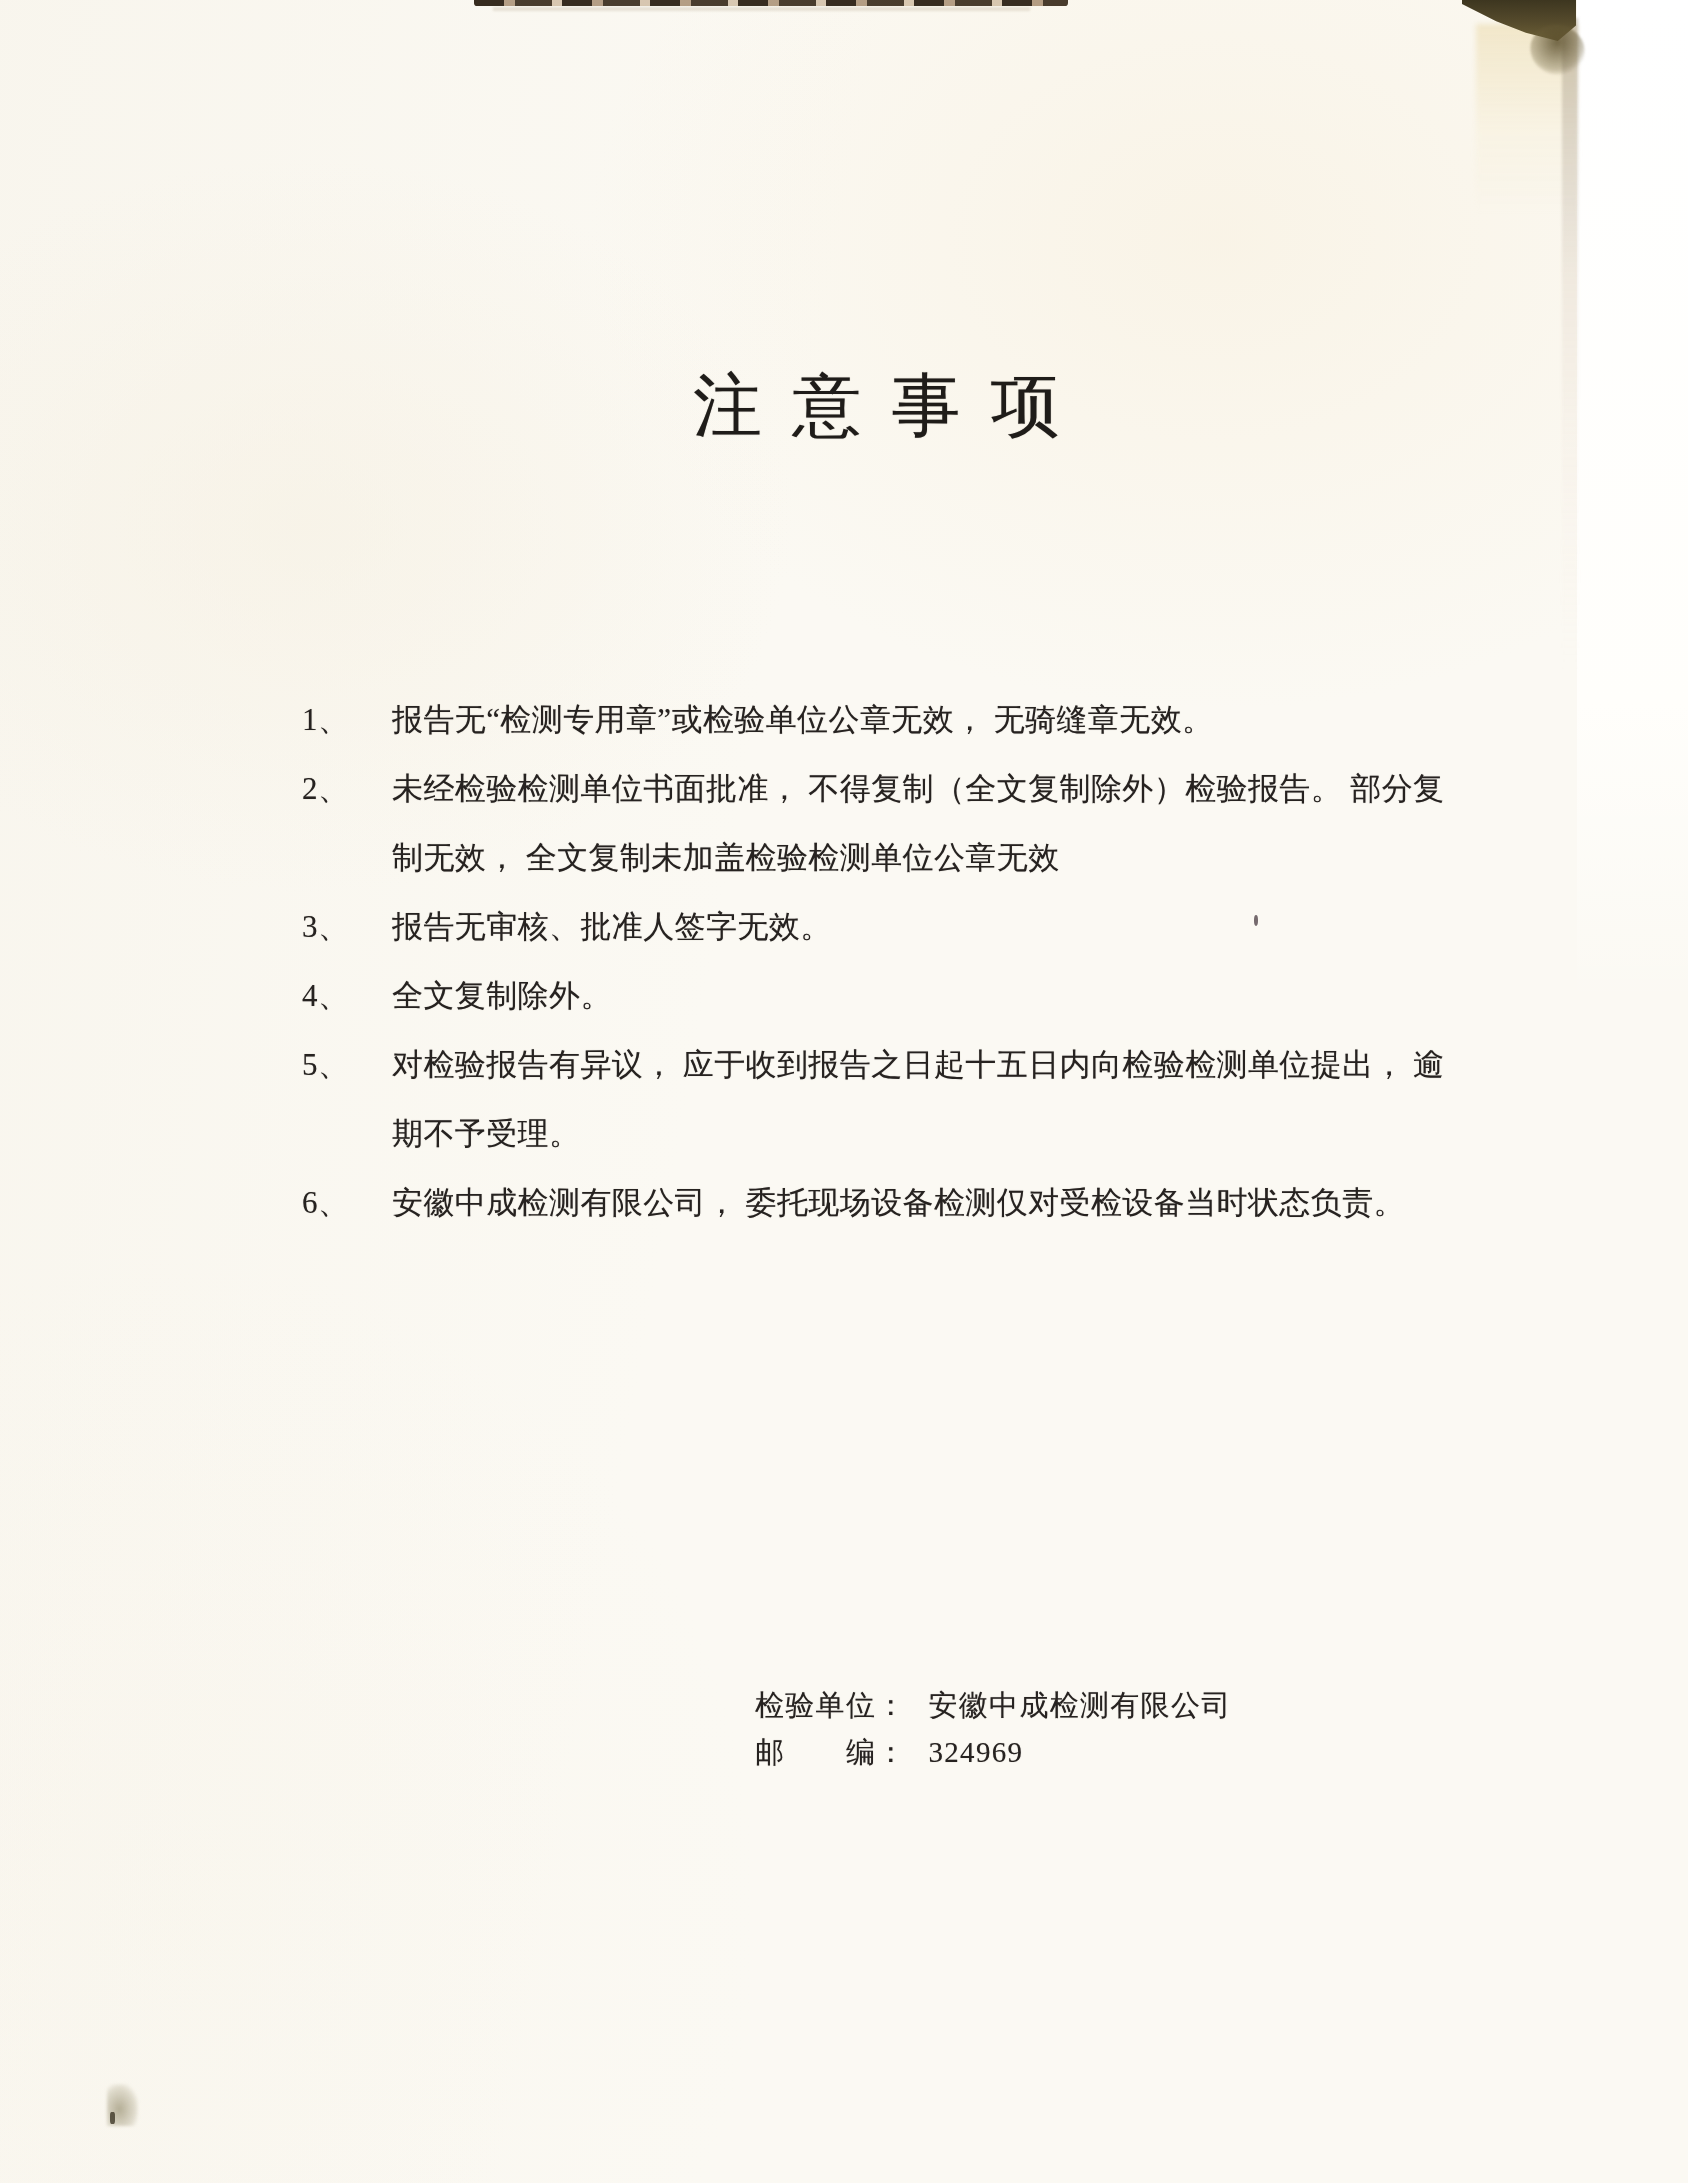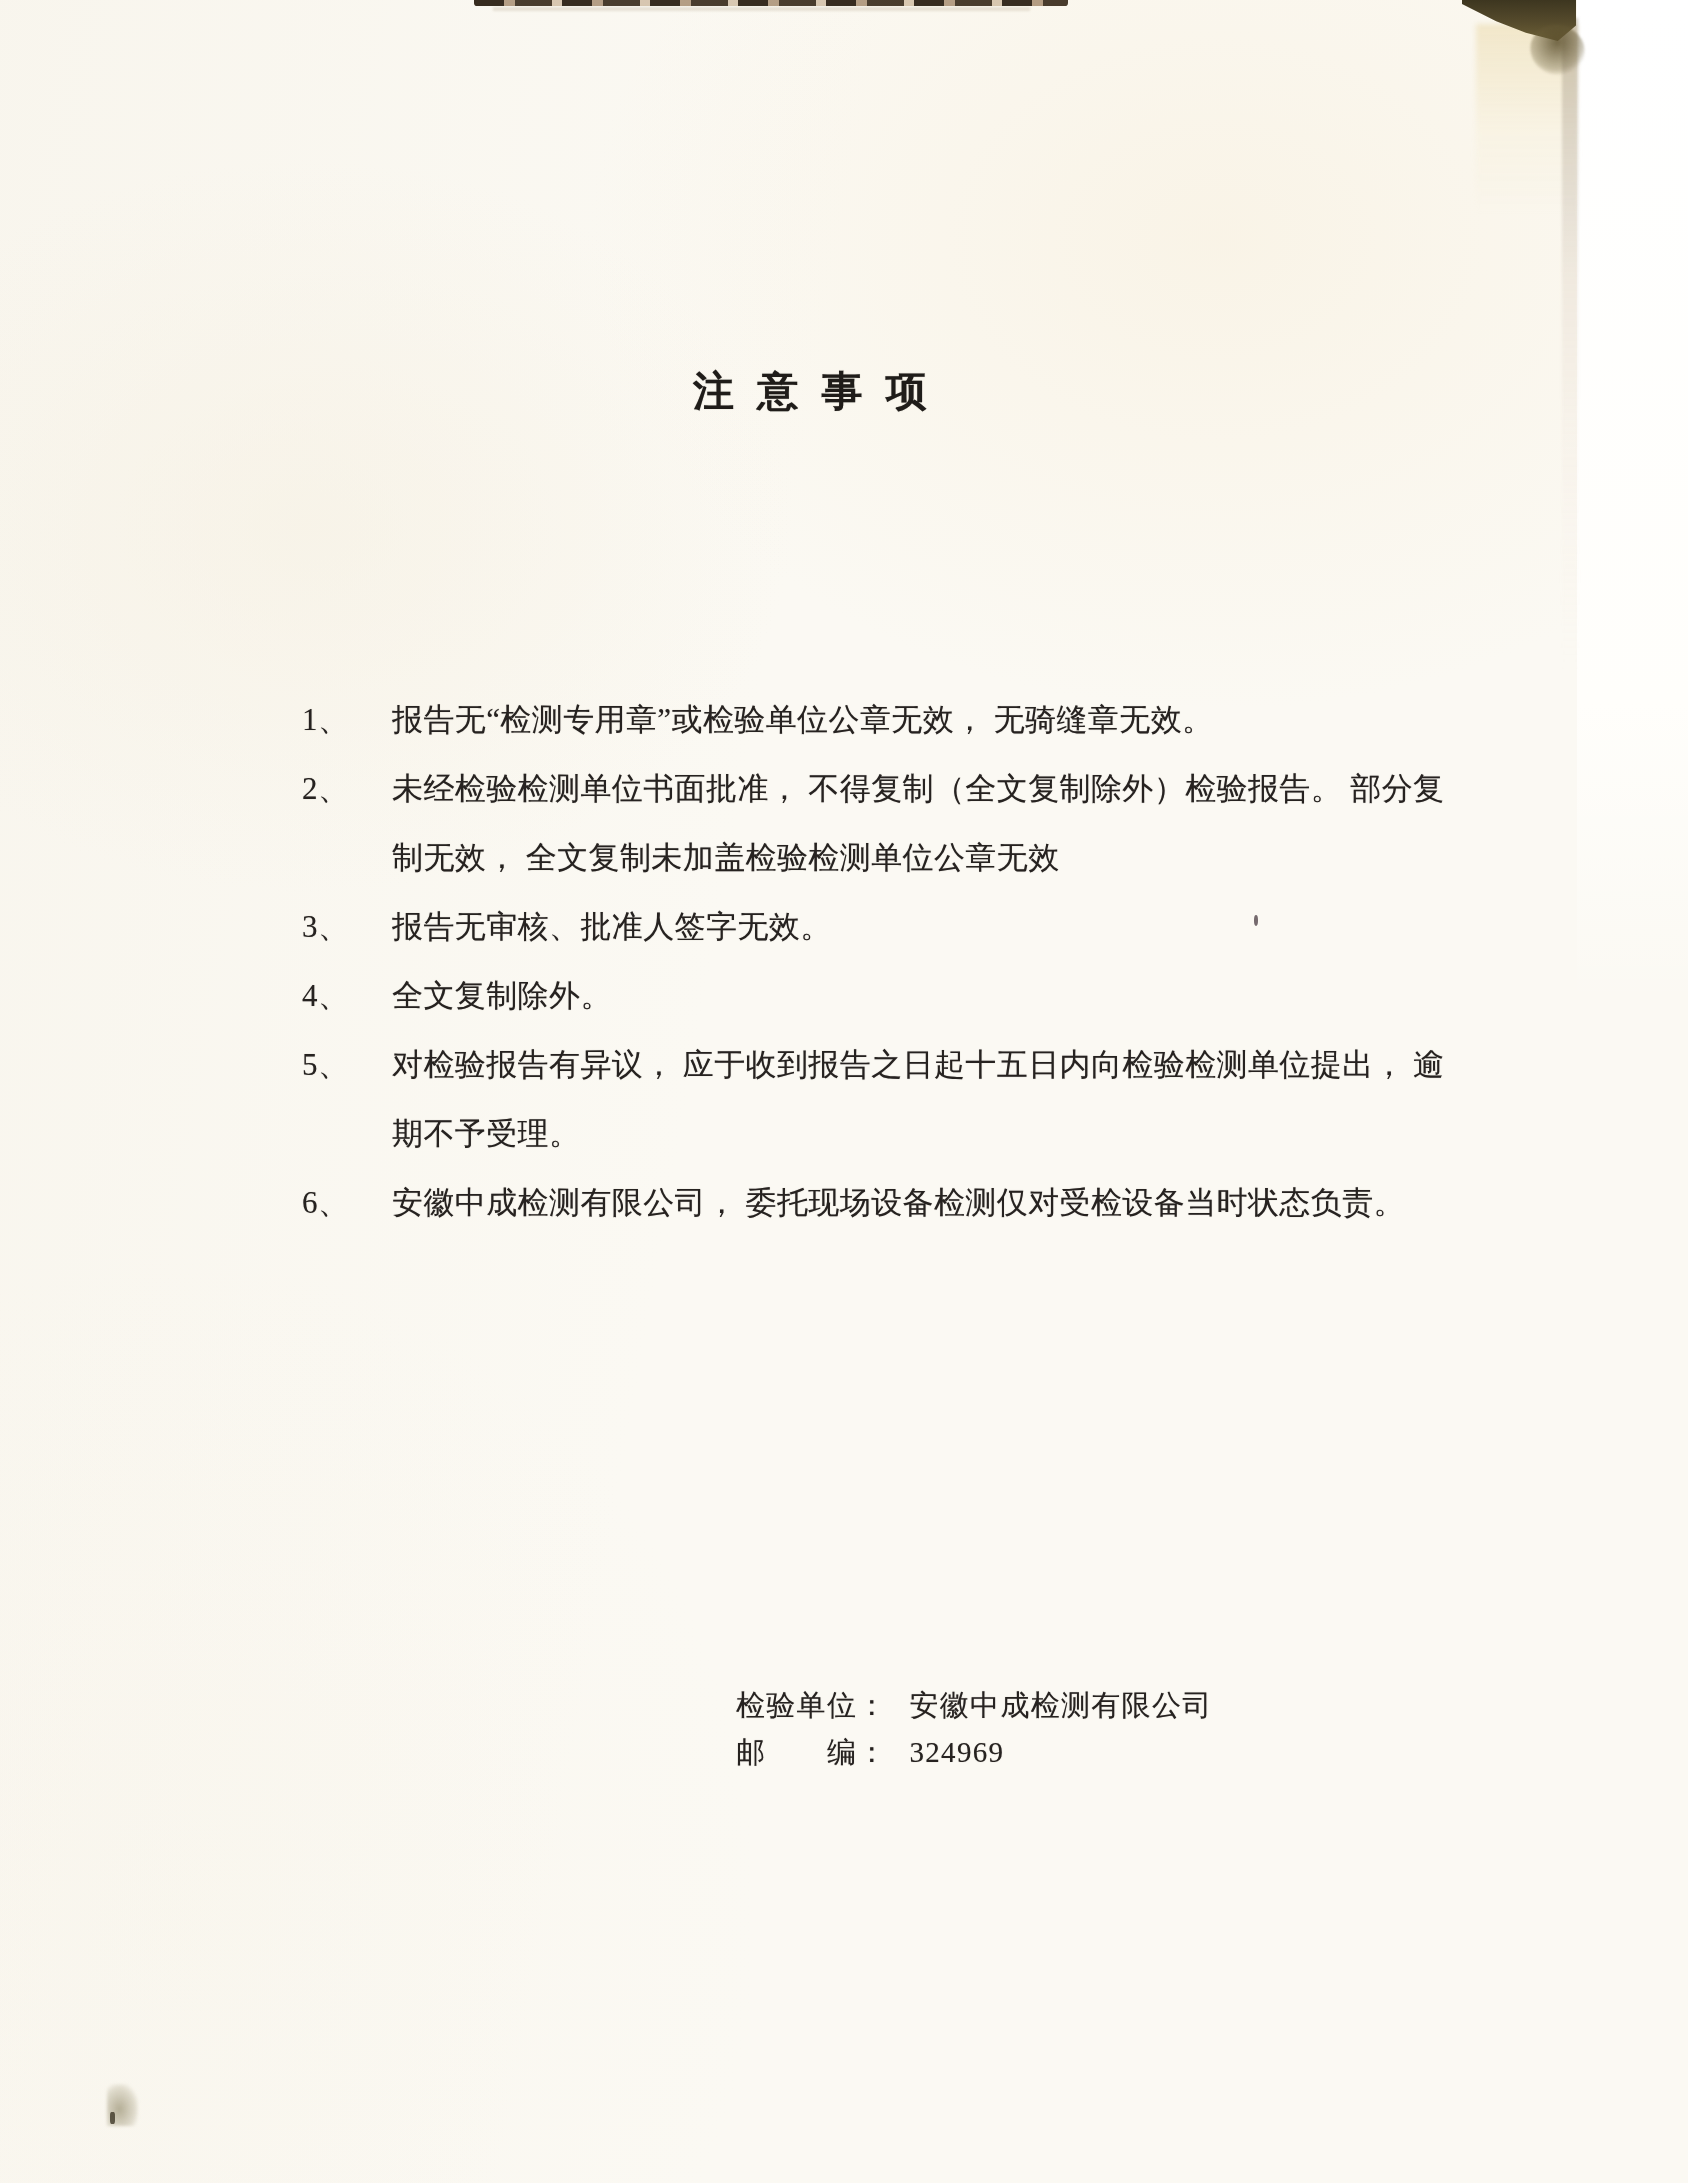--- a/index.html
+++ b/index.html
@@ -69,35 +69,35 @@
     filter:blur(1.7px);
   }
   .art-bl-tick{
     position:absolute;left:110px;top:2112px;width:4.8px;height:12.2px;
     background:rgba(52,46,30,.75);filter:blur(0.4px);border-radius:30%;
   }
 
   
   .doc-title{
     position:absolute;left:693px;top:369px;
-    font-size:41px;font-weight:bold;line-height:1.1;
+    font-size:69px;font-weight:normal;line-height:1.1;
     letter-spacing:6.5px;color:#1f1c19;white-space:nowrap;
     text-shadow:0 0 0.9px rgba(35,30,25,.45);
   }
   .notes{
     position:absolute;left:302px;top:685px;width:1179px;
     font-size:31px;line-height:69px;letter-spacing:0.4px;
     text-shadow:0 0 0.9px rgba(40,34,28,.38);
   }
   .note{display:flex;align-items:flex-start;}
   .note-num{flex:0 0 90px;width:90px;}
   .note-text{white-space:pre-line;width:1070px;}
 
   .contact{
-    position:absolute;left:736px;top:1682px;
+    position:absolute;left:755px;top:1682px;
     font-size:29px;line-height:47px;letter-spacing:1.3px;
     text-shadow:0 0 0.9px rgba(40,34,28,.38);
     text-align:center;
   }
   .contact-row{display:flex;white-space:nowrap;}
   .contact-value{margin-left:22px;}
 </style>
 </head>
 <body>
 

